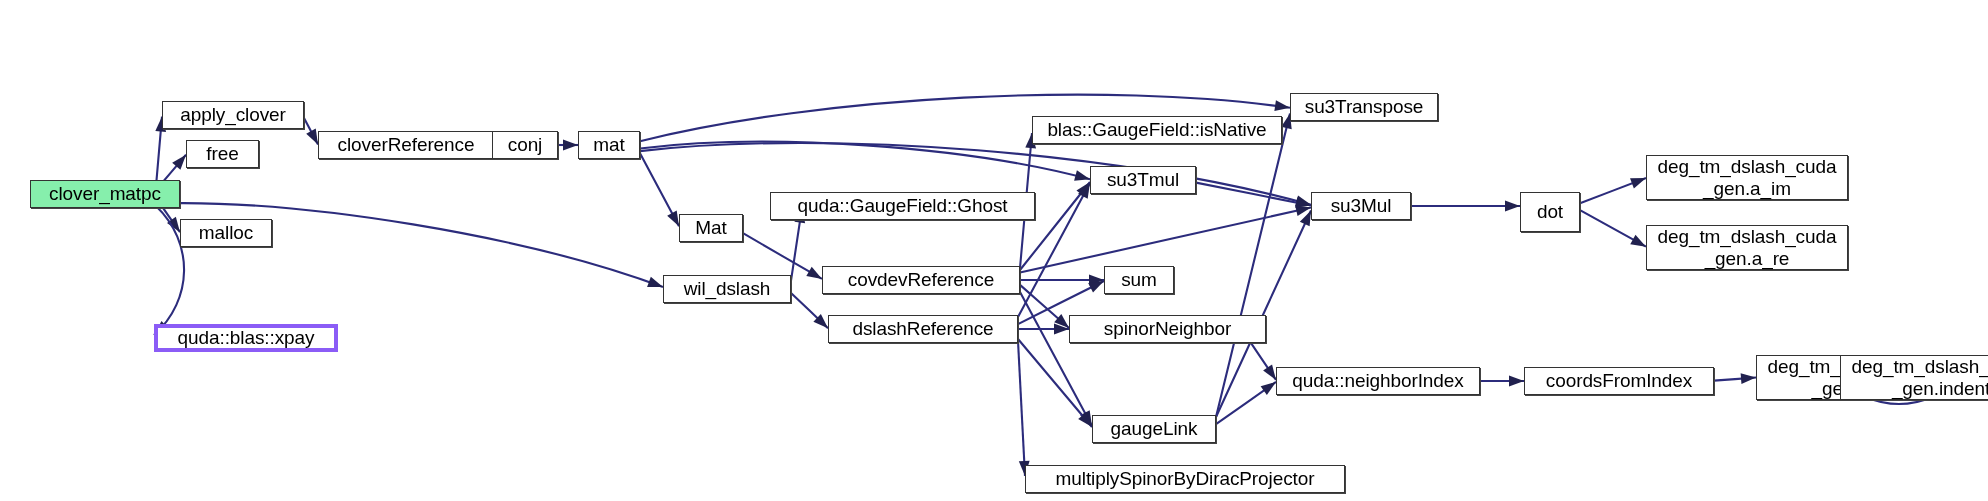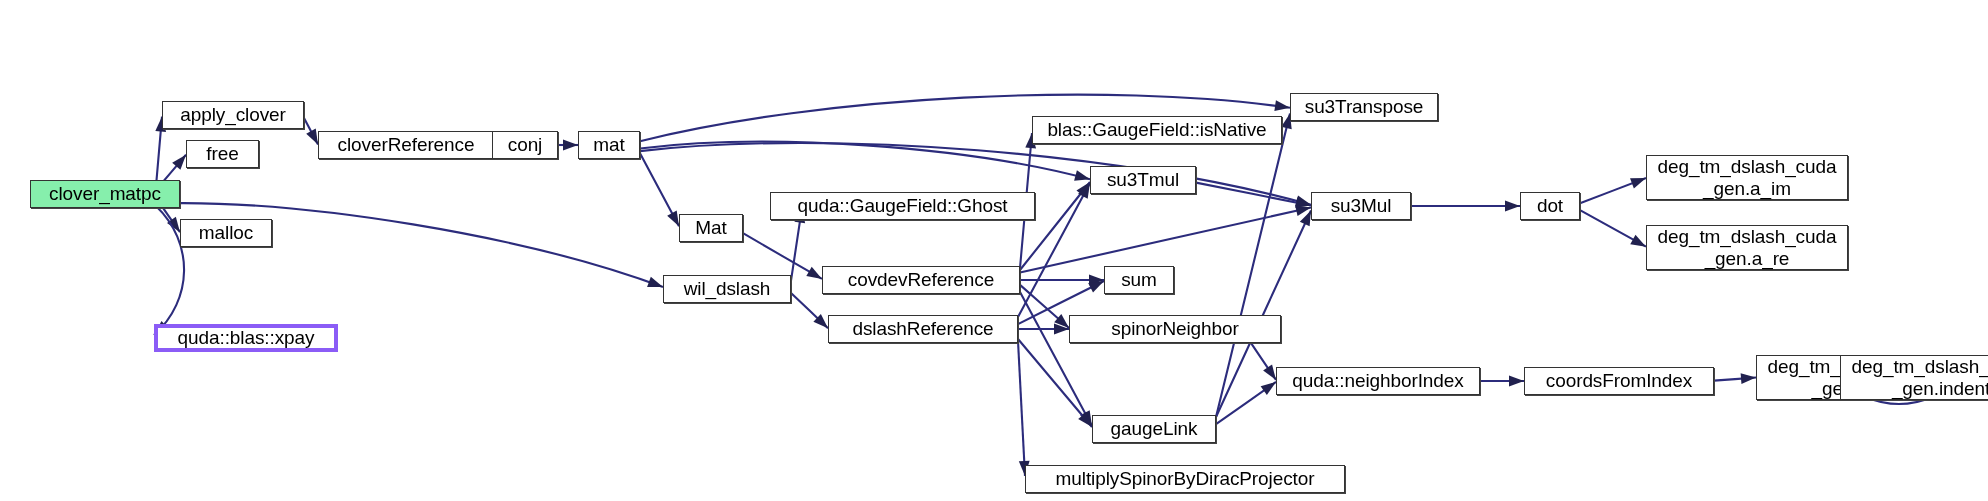--- a/index.html
+++ b/index.html
@@ -149,27 +149,27 @@
     <div class="node heavy" style="left: 492px; top: 131px; width: 66px; height: 28px;">conj</div>
     <div class="node heavy" style="left: 578px; top: 131px; width: 62px; height: 28px;">mat</div>
     <div class="node heavy" style="left: 679px; top: 214px; width: 64px; height: 28px;">Mat</div>
     <div class="node heavy" style="left: 663px; top: 275px; width: 128px; height: 28px;">wil_dslash</div>
     <div class="node heavy" style="left: 770px; top: 192px; width: 265px; height: 28px;">quda::GaugeField::Ghost</div>
     <div class="node heavy" style="left: 822px; top: 266px; width: 198px; height: 28px;">covdevReference</div>
     <div class="node heavy" style="left: 828px; top: 315px; width: 190px; height: 28px;">dslashReference</div>
     <div class="node heavy" style="left: 1032px; top: 116px; width: 250px; height: 28px;">blas::GaugeField::isNative</div>
     <div class="node heavy" style="left: 1090px; top: 166px; width: 106px; height: 28px;">su3Tmul</div>
     <div class="node heavy" style="left: 1104px; top: 266px; width: 70px; height: 28px;">sum</div>
-    <div class="node heavy" style="left: 1069px; top: 315px; width: 212px; height: 28px;">spinorNeighbor</div>
+    <div class="node heavy" style="left: 1069px; top: 315px; width: 197px; height: 28px;">spinorNeighbor</div>
     <div class="node heavy" style="left: 1092px; top: 415px; width: 124px; height: 28px;">gaugeLink</div>
     <div class="node heavy" style="left: 1025px; top: 465px; width: 320px; height: 28px;">multiplySpinorByDiracProjector</div>
     <div class="node heavy" style="left: 1290px; top: 93px; width: 148px; height: 28px;">su3Transpose</div>
     <div class="node heavy" style="left: 1311px; top: 192px; width: 100px; height: 28px;">su3Mul</div>
     <div class="node heavy" style="left: 1276px; top: 367px; width: 204px; height: 28px; text-align: center;">quda::neighborIndex</div>
-    <div class="node heavy" style="left: 1520px; top: 192px; width: 60px; height: 28px;">dot</div>
+    <div class="node heavy" style="left: 1520px; top: 192px; width: 60px; height: 40px;">dot</div>
     <div class="node heavy" style="left: 1524px; top: 367px; width: 190px; height: 28px;">coordsFromIndex</div>
     <div class="node heavy" style="left: 1646px; top: 155px; width: 202px; height: 45px;">deg_tm_dslash_cuda
 _gen.a_im</div>
     <div class="node heavy" style="left: 1646px; top: 225px; width: 202px; height: 45px;">deg_tm_dslash_cuda
 _gen.a_re</div>
     <div class="node heavy" style="left: 1756px; top: 355px; width: 202px; height: 45px;">deg_tm_dslash_cuda
 _gen.block</div>
     <div class="node heavy" style="left: 1840px; top: 355px; width: 202px; height: 45px;">deg_tm_dslash_cuda
 _gen.indent</div>
   </div>

